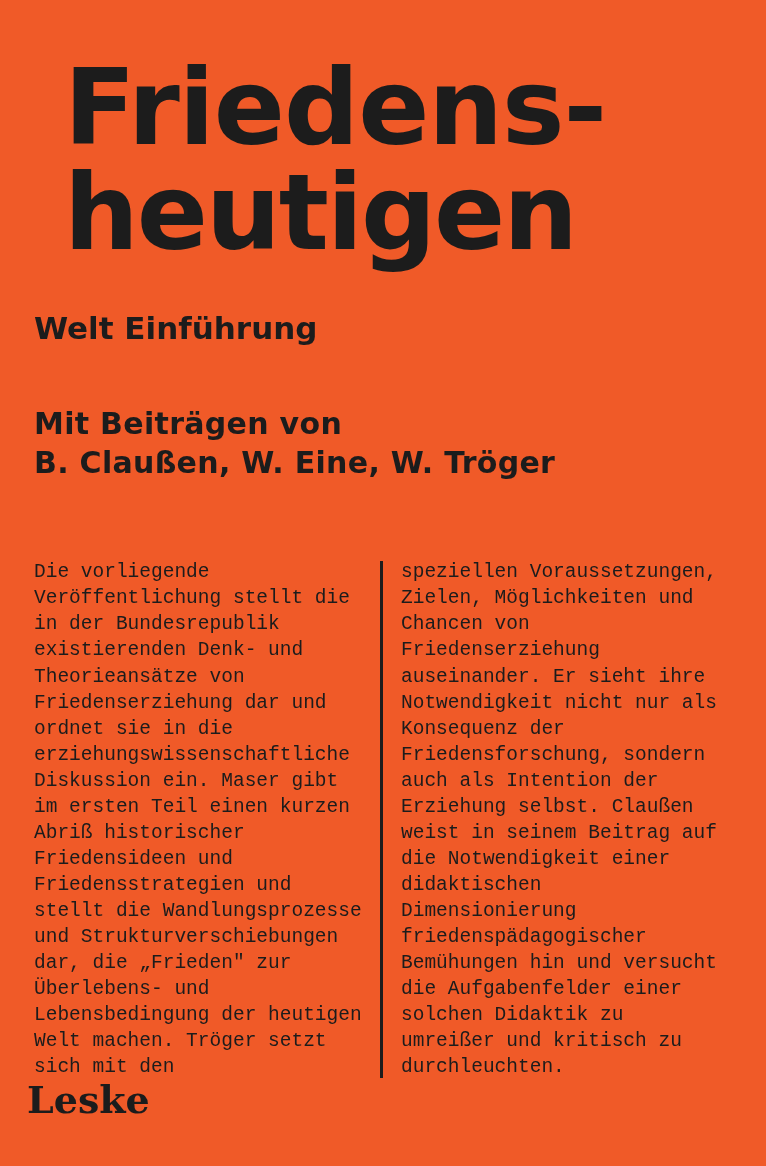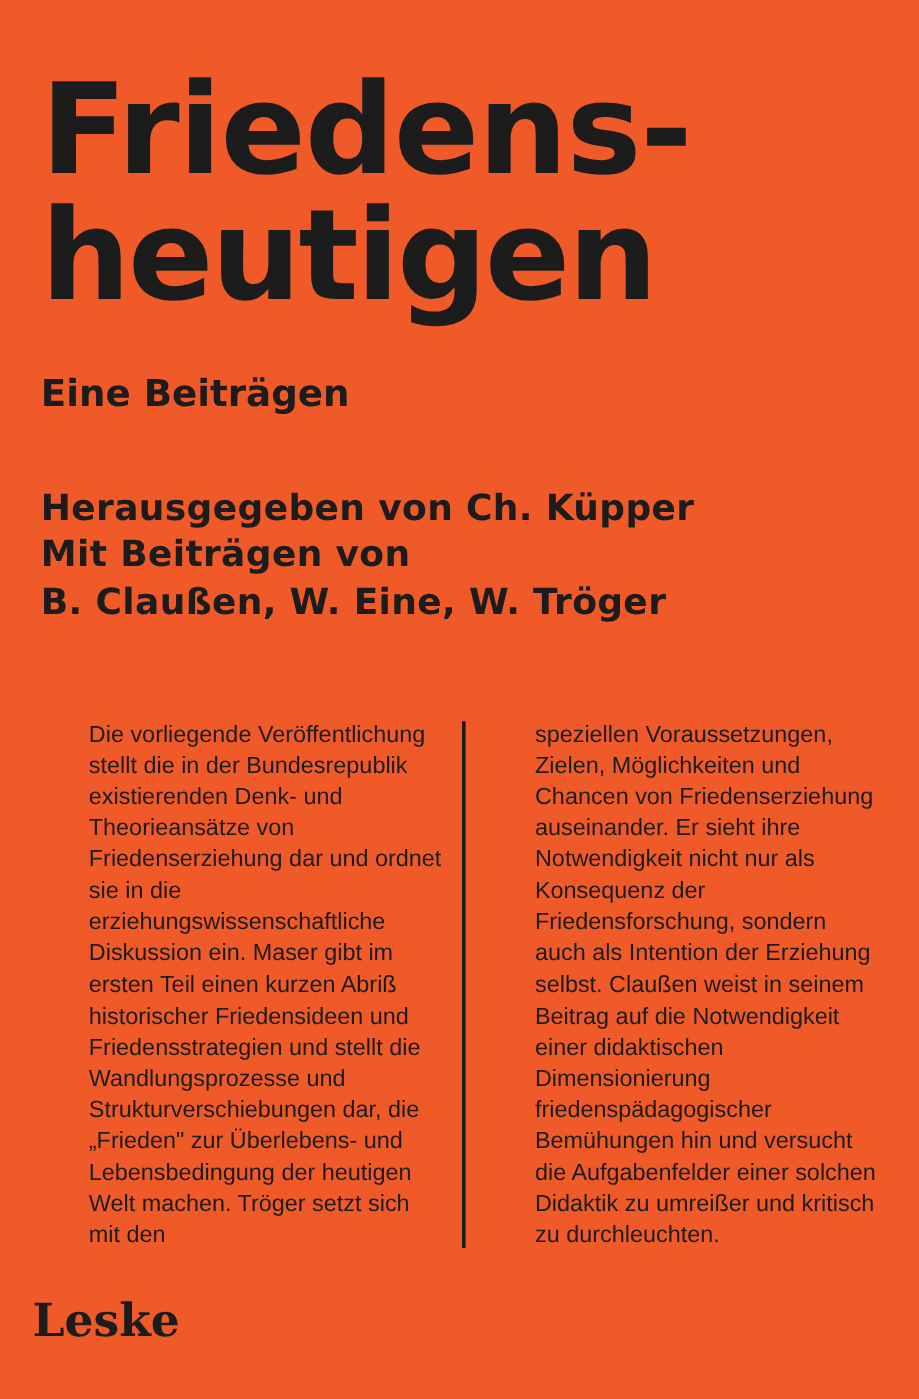--- a/index.html
+++ b/index.html
@@ -16,20 +16,21 @@
   .cover {
     position: relative;
     width: 766px;
     height: 1166px;
     background: #f05a28;
     box-sizing: border-box;
     padding: 0 34px;
   }
   .title-block {
     padding-top: 58px;
+    margin-left: 30px;
   }
   .title-line {
     font-family: "DejaVu Sans", sans-serif;
     font-weight: bold;
     font-size: 105px;
     line-height: 0.96;
     letter-spacing: -1px;
     color: #1c1c1c;
     white-space: nowrap;
   }
@@ -55,27 +56,26 @@
     line-height: 1.33;
     color: #1c1c1c;
     letter-spacing: 0.3px;
   }
   .blurb {
     display: flex;
     margin-top: 76px;
     position: relative;
   }
   .blurb-col {
-    font-family: Liberation Sans, sans-serif;
+    font-family: Liberation Mono, monospace;
     font-size: 19.5px;
     line-height: 1.335;
     color: #1c1c1c;
     width: 330px;
     white-space: pre-line;
-    margin-left: 40px;
   }
   .blurb-col.left {
     padding-right: 16px;
   }
   .blurb-divider {
     width: 3px;
     background: #1c1c1c;
     margin: 2px 18px 2px 0;
     align-self: stretch;
   }
@@ -96,24 +96,23 @@
 </head>
 <body>
 
 <div class="cover">
 
   <div class="title-block">
     <div class="title-line line1">Friedens-</div>
     <div class="title-line line2">heutigen</div>
   </div>
 
-  <div class="subtitle">Eine Beiträgen</div>
+  <div class="subtitle">Welt Einführung</div>
 
   <div class="credits">
-    <div class="credit-line">Herausgegeben von Ch. Küpper</div>
     <div class="credit-line">Mit Beiträgen von</div>
     <div class="credit-line">B. Claußen, W. Eine, W. Tröger</div>
   </div>
 
   <div class="blurb">
     <div class="blurb-col left">Die vorliegende Veröffentlichung stellt die in der Bundesrepublik existierenden Denk- und Theorieansätze von Friedenserziehung dar und ordnet sie in die erziehungswissenschaftliche Diskussion ein. Maser gibt im ersten Teil einen kurzen Abriß historischer Friedensideen und Friedensstrategien und stellt die Wandlungsprozesse und Strukturverschiebungen dar, die „Frieden" zur Überlebens- und Lebensbedingung der heutigen Welt machen. Tröger setzt sich mit den</div>
     <div class="blurb-divider"></div>
     <div class="blurb-col right">speziellen Voraussetzungen, Zielen, Möglichkeiten und Chancen von Friedenserziehung auseinander. Er sieht ihre Notwendigkeit nicht nur als Konsequenz der Friedensforschung, sondern auch als Intention der Erziehung selbst. Claußen weist in seinem Beitrag auf die Notwendigkeit einer didaktischen Dimensionierung friedenspädagogischer Bemühungen hin und versucht die Aufgabenfelder einer solchen Didaktik zu umreißer und kritisch zu durchleuchten.</div>
   </div>
 

